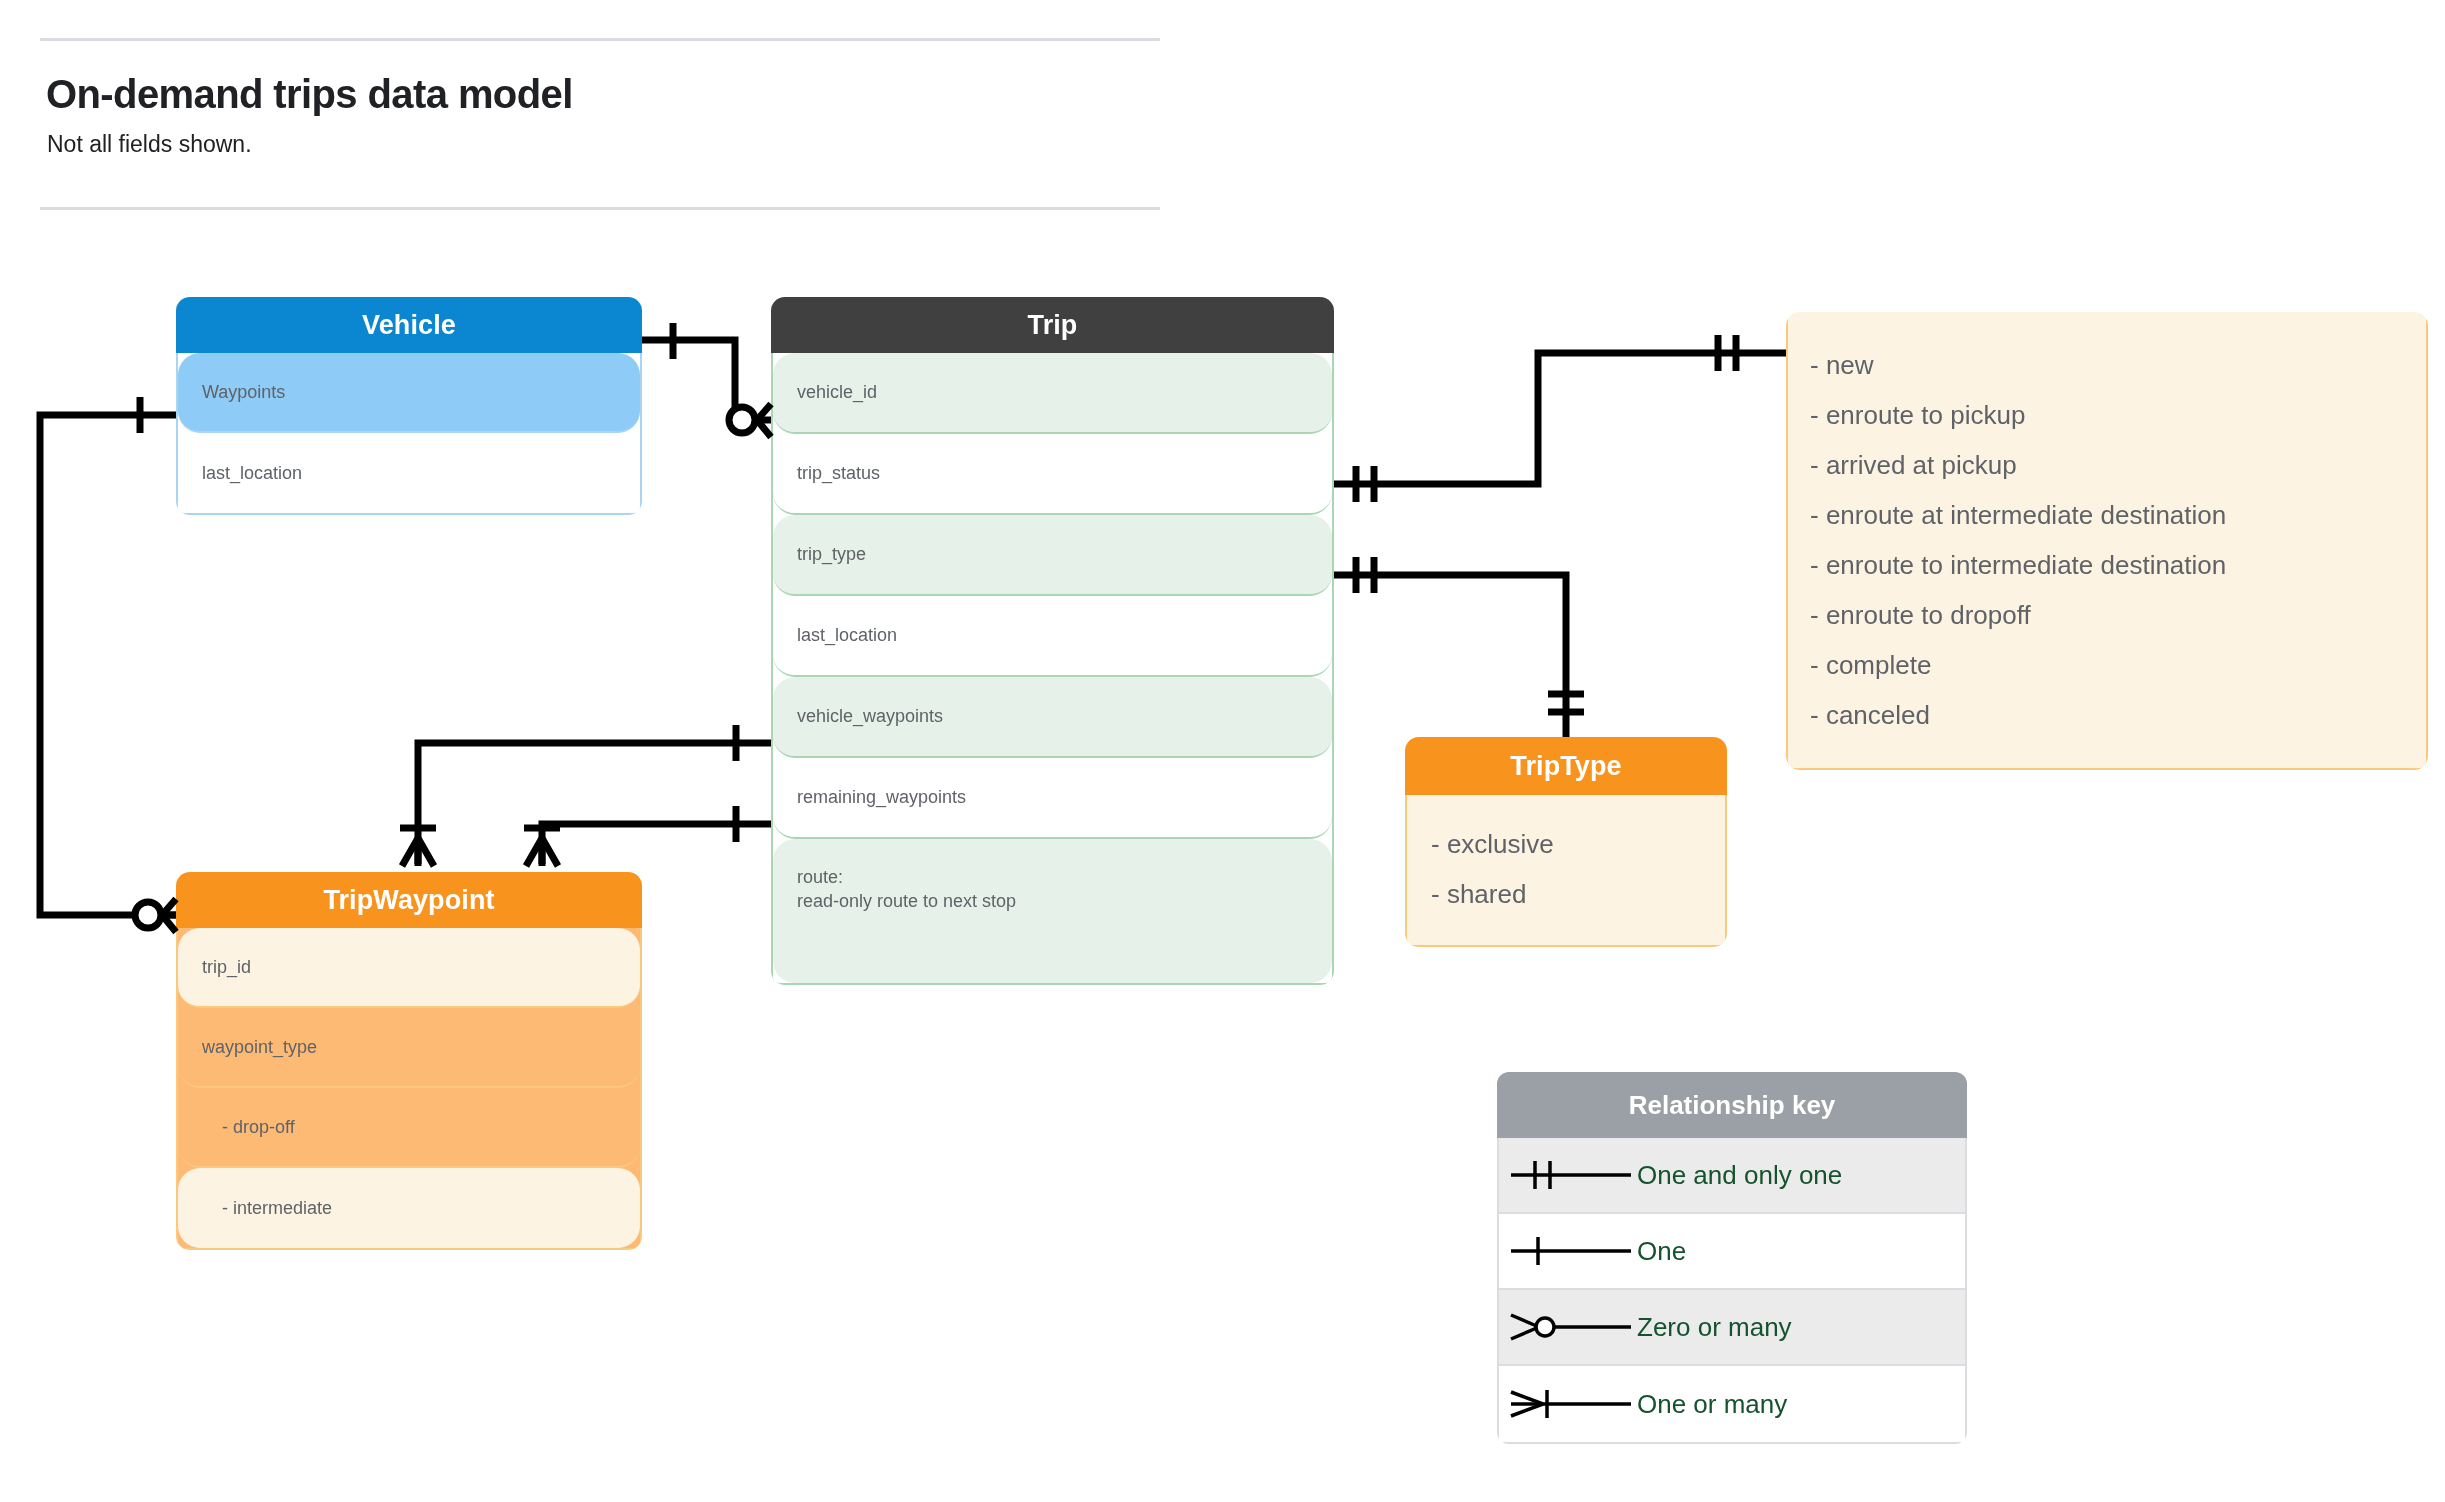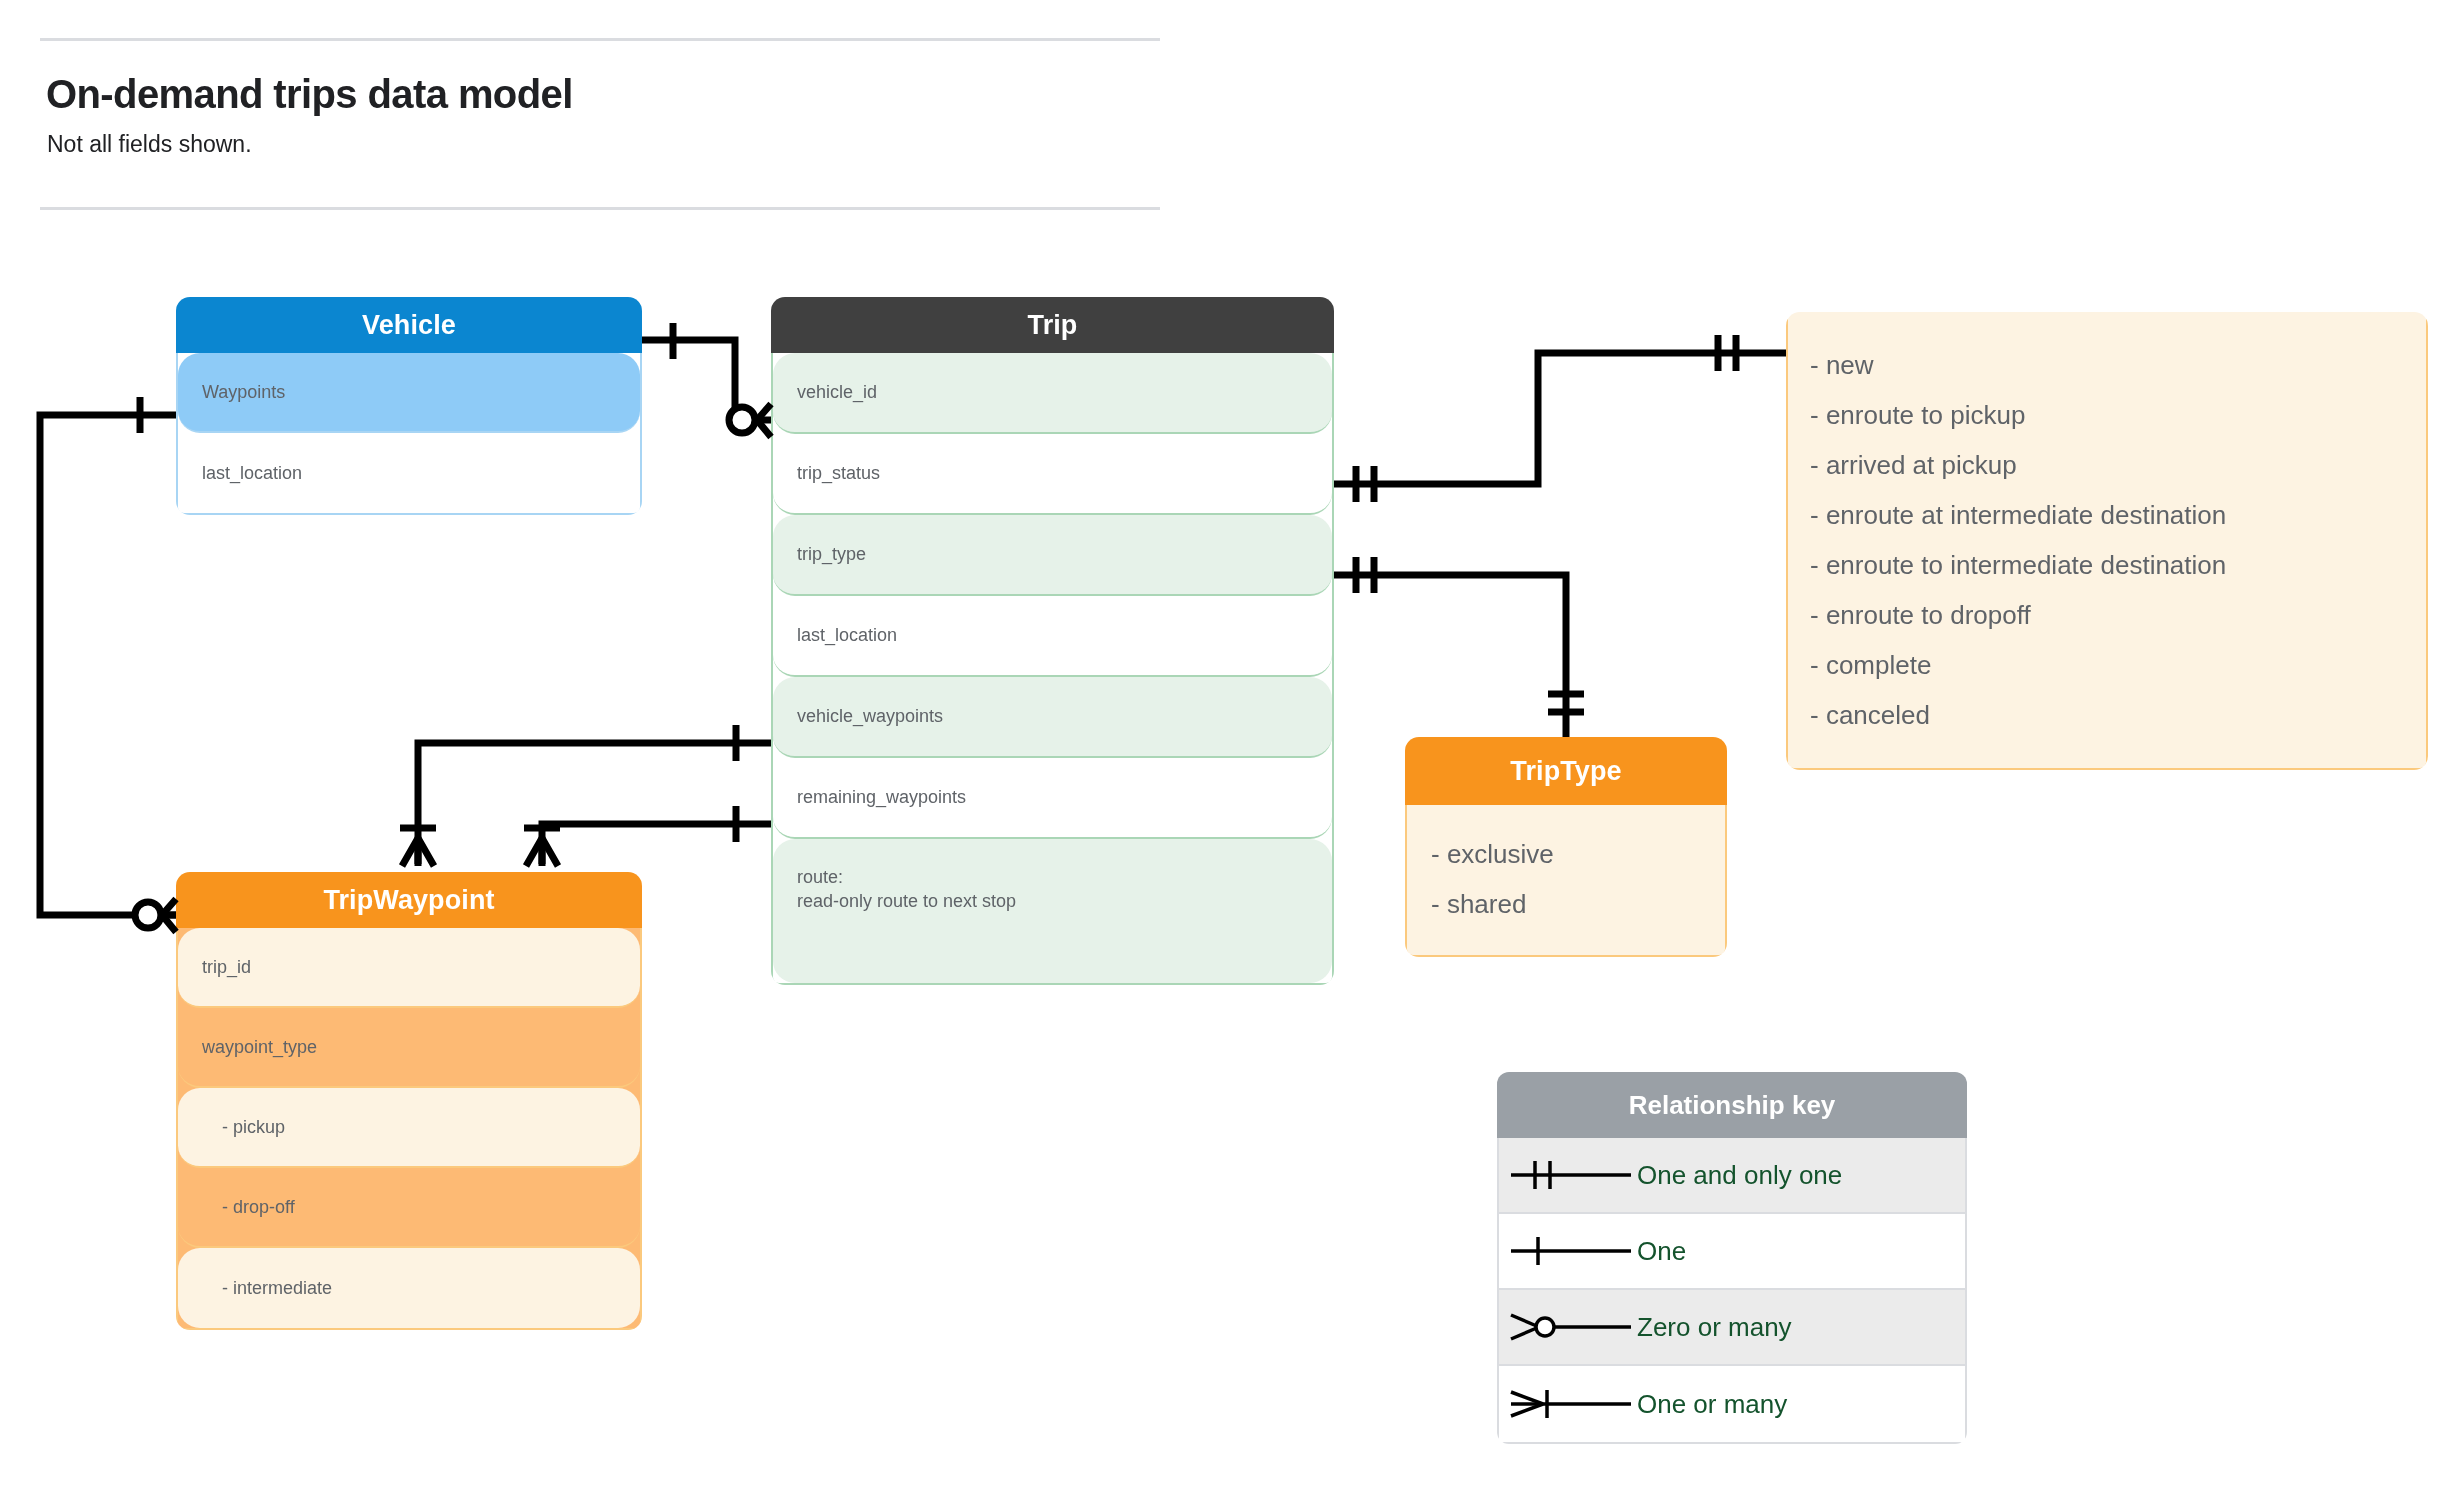--- a/index.html
+++ b/index.html
@@ -123,21 +123,21 @@
   }
   .enum-line {
     font-size: 26px;
     color: #5f6368;
     line-height: 50px;
     white-space: nowrap;
   }
 
   
   #entity-triptype { left: 1405px; top: 737px; width: 322px; }
-  #entity-triptype .ehead { background: #f8941d; height: 68px; }
+  #entity-triptype .ehead { background: #f8941d; height: 58px; }
   #entity-triptype .ebody {
     border-color: #fbc97d;
     background: #fdf3e2;
     padding: 24px 0 26px 24px;
   }
 
   
   #legend {
     position: absolute;
     left: 1497px;
@@ -225,21 +225,20 @@
       <div class="erow alt">route:
 read-only route to next stop</div>
     </div>
   </div>
 
   <div class="entity" id="entity-tripwaypoint">
     <div class="ehead">TripWaypoint</div>
     <div class="ebody">
       <div class="erow alt">trip_id</div>
       <div class="erow">waypoint_type</div>
-      <div class="erow alt indent">-  pickup</div>
       <div class="erow indent">-  drop-off</div>
       <div class="erow alt indent">-  intermediate</div>
     </div>
   </div>
 
   <div class="entity" id="entity-tripstatus">
     <div class="ebody">
       <div class="enum-line">- new</div>
       <div class="enum-line">- enroute to pickup</div>
       <div class="enum-line">- arrived at pickup</div>

